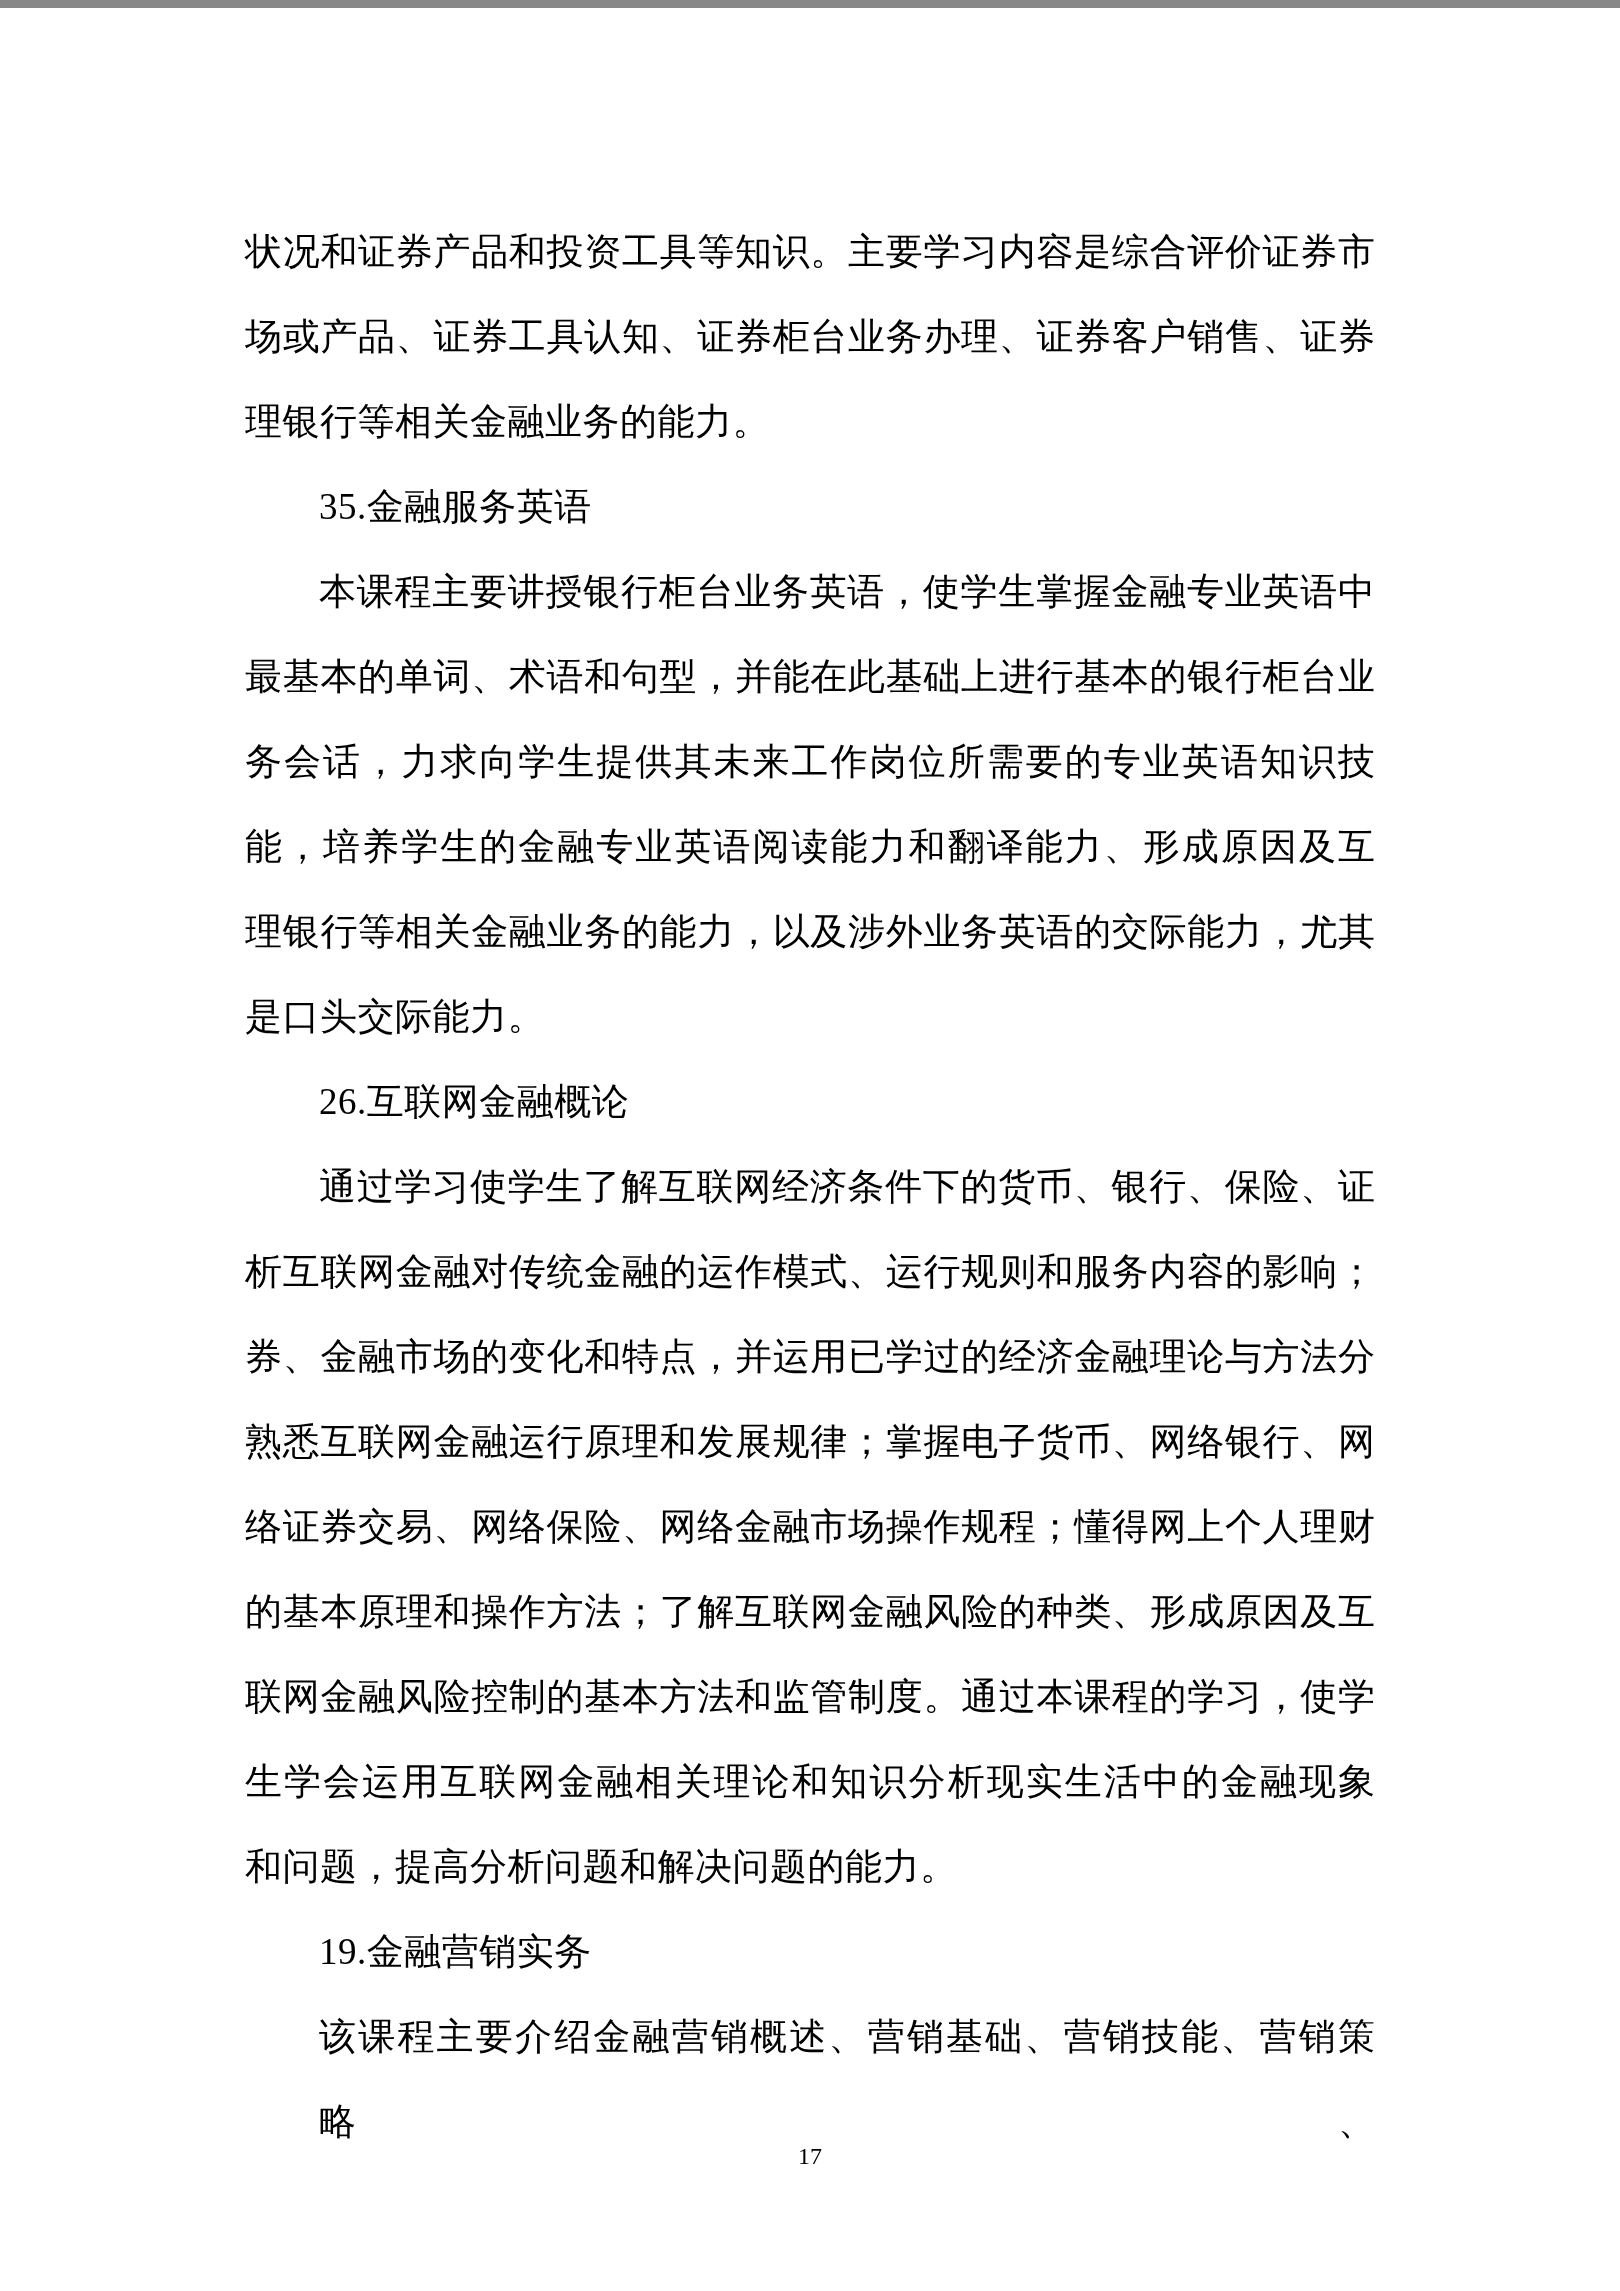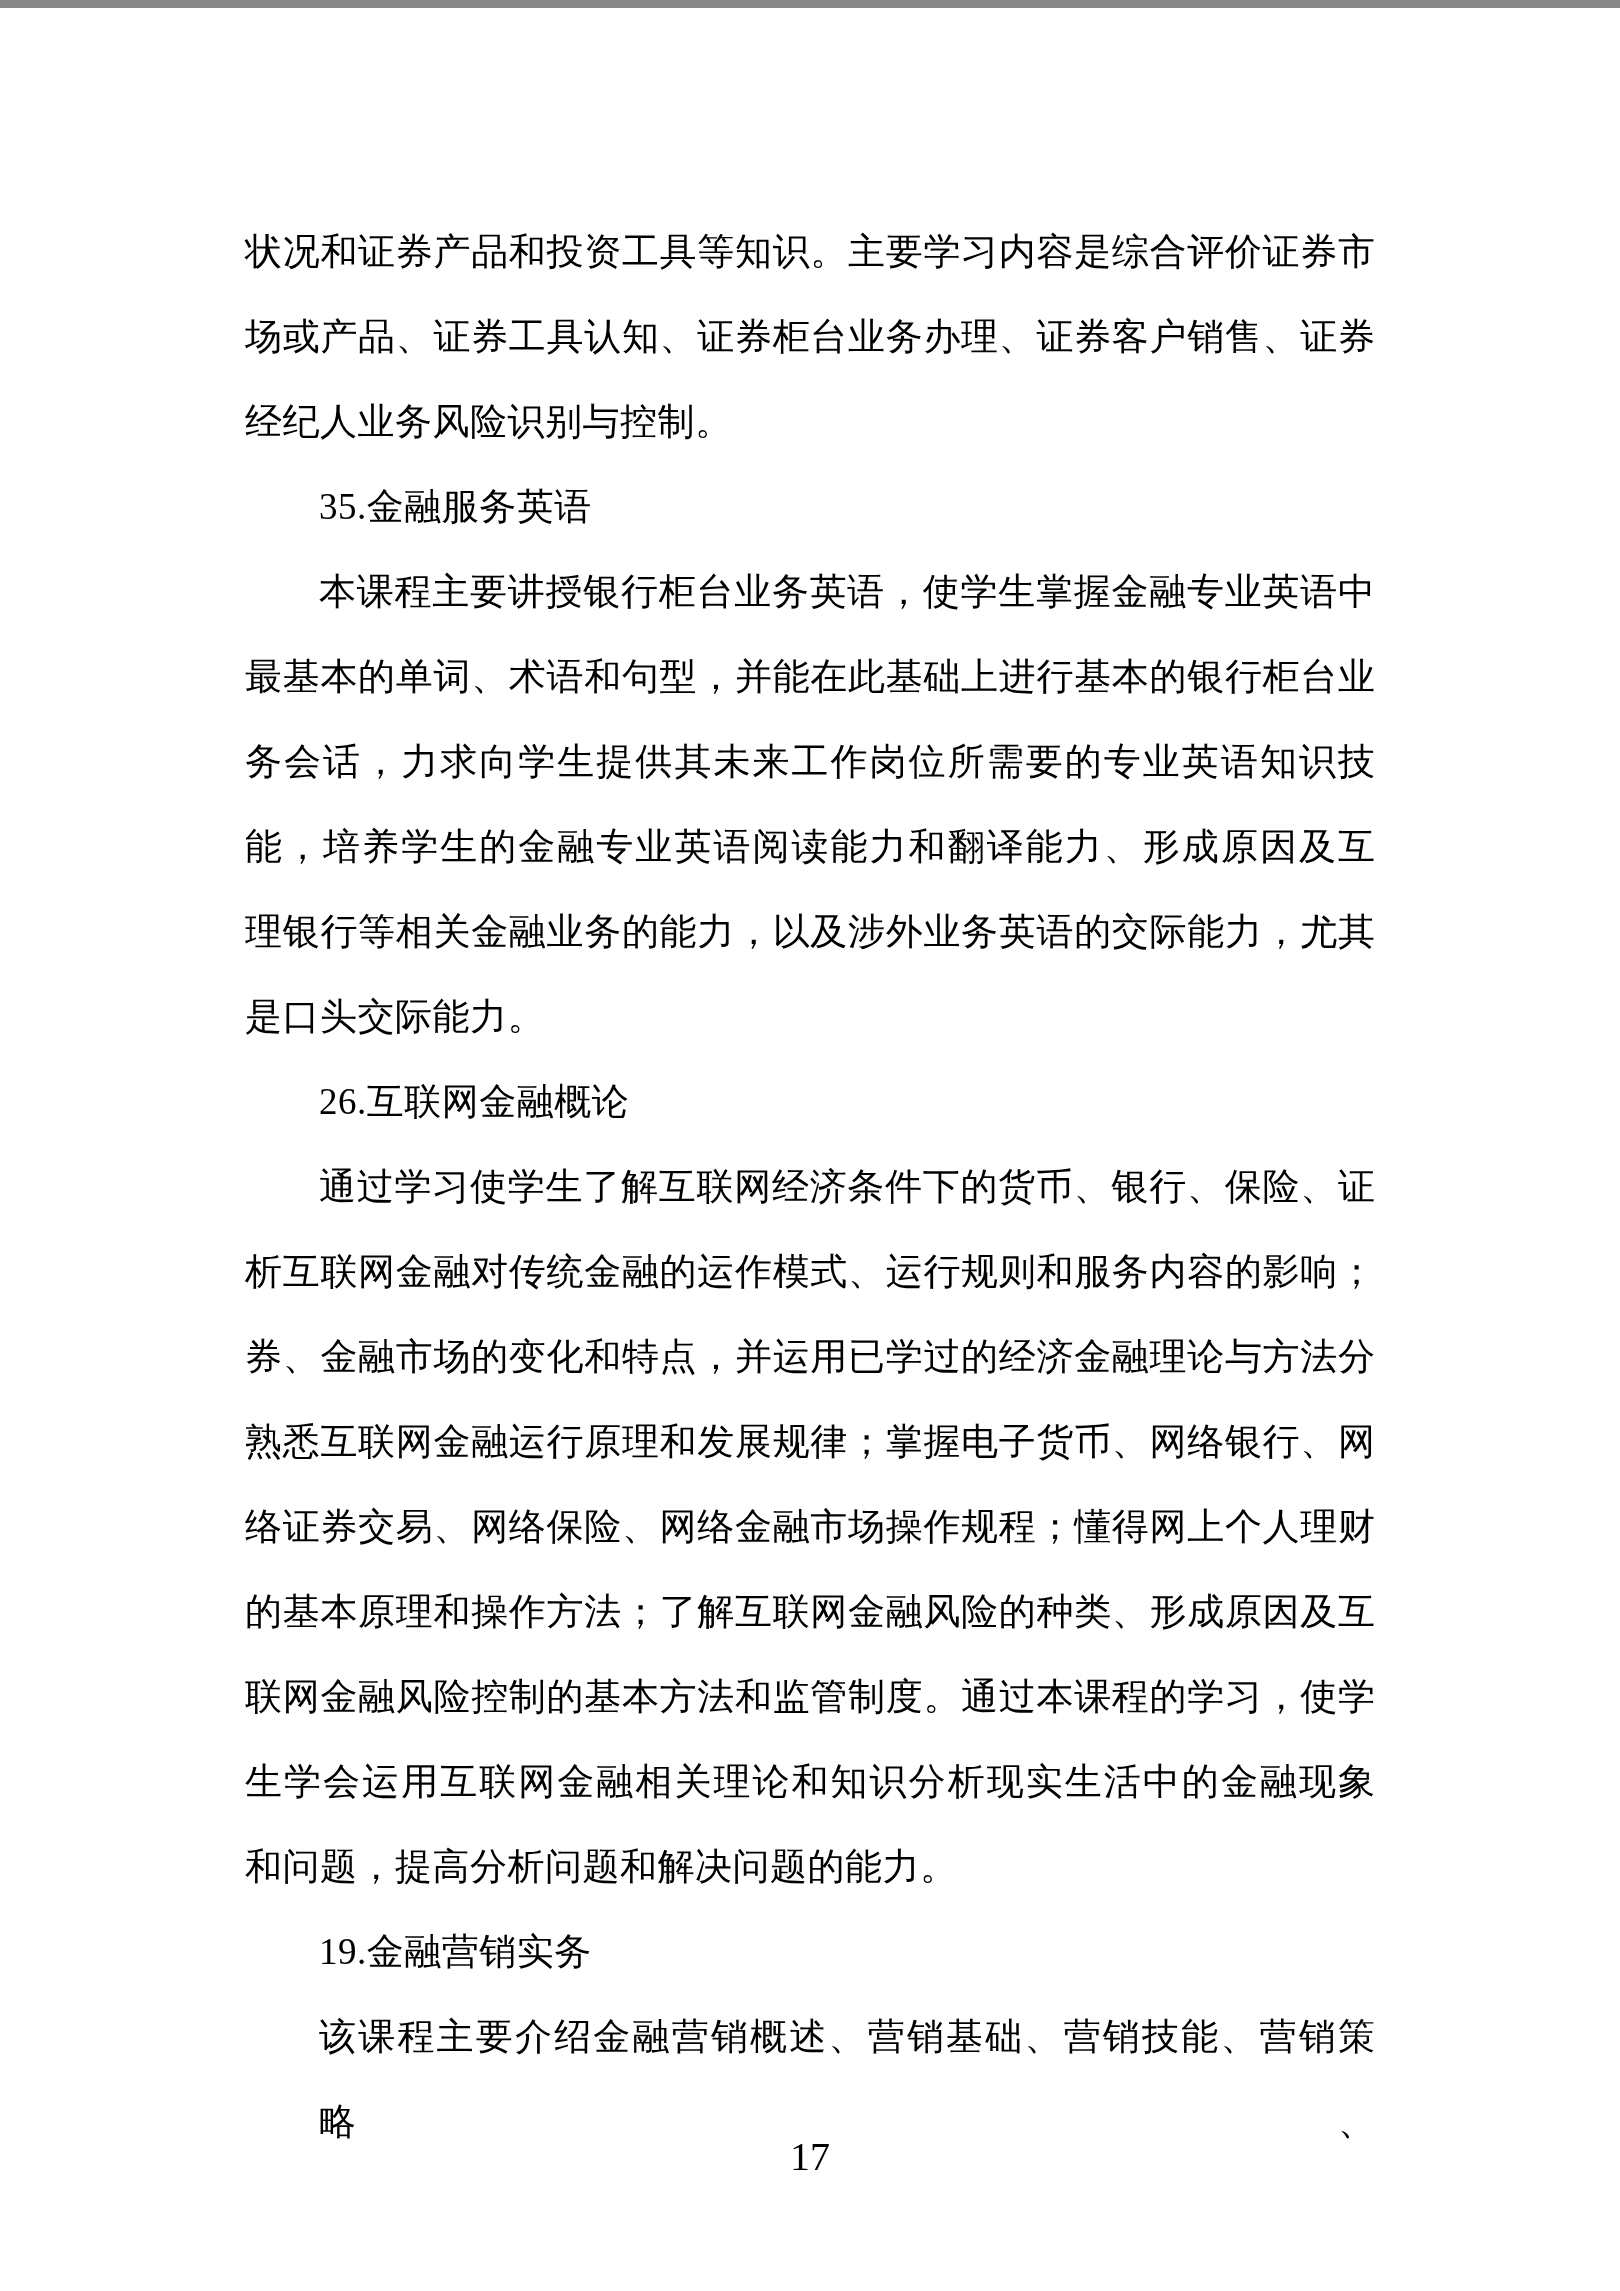--- a/index.html
+++ b/index.html
@@ -40,34 +40,34 @@
   }
   .line.indent {
     padding-left: 74px;
   }
   .page-footer {
     position: absolute;
     left: 0;
     top: 2129px;
     width: 1620px;
     text-align: center;
-    font-size: 40px;
+    font-size: 24px;
     line-height: 39px;
     color: #000000;
   }
 </style>
 </head>
 <body>
 
 <div class="page">
   <div class="text-block">
       <div class="block paragraph">
         <div class="line justify">状况和证券产品和投资工具等知识。主要学习内容是综合评价证券市</div>
         <div class="line justify">场或产品、证券工具认知、证券柜台业务办理、证券客户销售、证券</div>
-        <div class="line">经纪人业务风险识别与控制。</div>
+        <div class="line">理银行等相关金融业务的能力。</div>
       </div>
       <div class="block heading">
         <div class="line indent">35.金融服务英语</div>
       </div>
       <div class="block paragraph">
         <div class="line indent justify">本课程主要讲授银行柜台业务英语，使学生掌握金融专业英语中</div>
         <div class="line justify">最基本的单词、术语和句型，并能在此基础上进行基本的银行柜台业</div>
         <div class="line justify">务会话，力求向学生提供其未来工作岗位所需要的专业英语知识技</div>
         <div class="line justify">能，培养学生的金融专业英语阅读能力和翻译能力、形成原因及互</div>
         <div class="line justify">理银行等相关金融业务的能力，以及涉外业务英语的交际能力，尤其</div>

